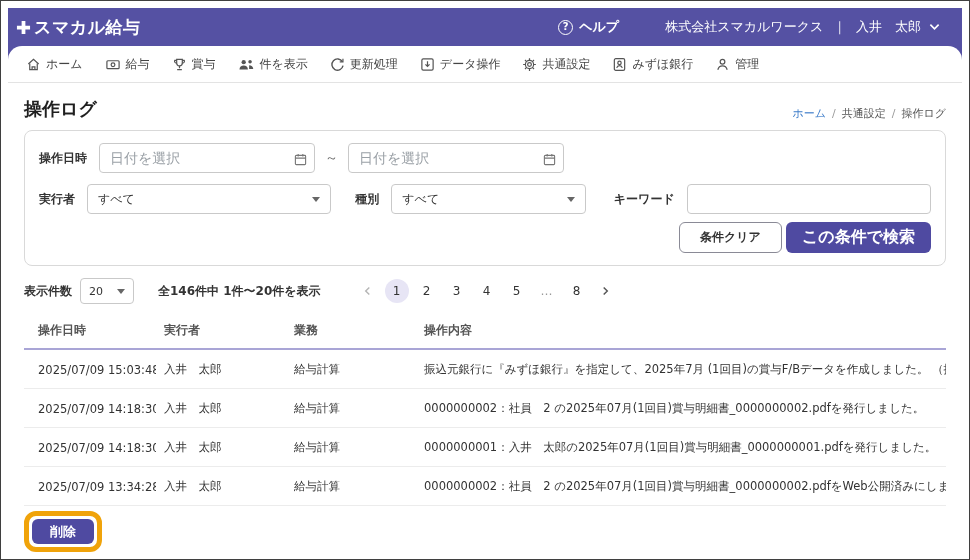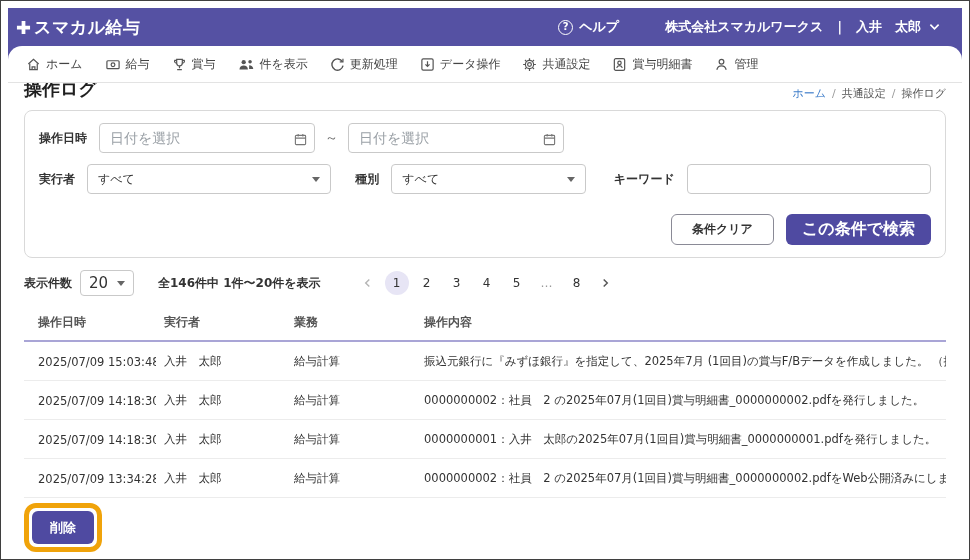--- a/index.html
+++ b/index.html
@@ -30,21 +30,21 @@
   .logo { display: flex; align-items: center; gap: 3px; }
   .logo-text { font-size: 17px; font-weight: bold; letter-spacing: .5px; }
   .topbar-right { margin-left: auto; display: flex; align-items: center; gap: 46px; }
   .help { display: flex; align-items: center; gap: 6px; font-size: 13px; font-weight: bold; cursor: pointer; }
   .help-circle {
     width: 15px; height: 15px; border-radius: 50%;
     border: 1.4px solid #fff;
     display: inline-flex; align-items: center; justify-content: center;
     font-size: 10px; font-weight: bold; line-height: 1;
   }
-  .account { display: flex; align-items: center; gap: 10px; font-size: 13px; font-weight: bold; }
+  .account { display: flex; align-items: center; gap: 10px; font-size: 13px; font-weight: normal; }
   .account .chev { display: inline-flex; margin-left: 2px; }
   
   .sheet {
     flex: 1;
     background: #fff;
     border-radius: 14px 14px 0 0;
     display: flex; flex-direction: column;
     overflow: hidden;
   }
   .nav {
@@ -83,37 +83,37 @@
     height: 30px; border: 1px solid #c9c9c9; border-radius: 4px;
     display: flex; align-items: center; justify-content: space-between;
     padding: 0 10px; font-size: 12px; color: #333; cursor: pointer; background: #fff;
   }
   .caret { width: 0; height: 0; border-left: 4px solid transparent; border-right: 4px solid transparent; border-top: 5px solid #666; }
   .kw-input {
     width: 272px; height: 30px;
     border: 1px solid #c9c9c9; border-radius: 4px;
     font-size: 12px; padding: 0 10px; color: #333; font-family: inherit;
   }
-  .btn-row { display: flex; justify-content: flex-end; gap: 12px; margin-top: 20px; }
+  .btn-row { display: flex; justify-content: flex-end; gap: 4px; margin-top: 8px; }
   .btn-outline {
     height: 31px; padding: 0 20px;
     background: #fff; border: 1px solid #8a8a96; border-radius: 6px;
     font-size: 12px; font-weight: bold; color: #333;
     font-family: inherit; cursor: pointer;
   }
   .btn-primary {
     height: 31px; padding: 0 16px;
     background: #4f4aa1; border: none; border-radius: 6px;
     font-size: 16px; font-weight: bold; color: #fff;
     font-family: inherit; cursor: pointer;
   }
   
   .list-controls { display: flex; align-items: center; margin: 12px 0 4px; }
   .pp-label { font-size: 12px; font-weight: bold; color: #333; margin-right: 8px; }
-  .pp-select { width: 54px; height: 26px; padding: 0 8px; font-size: 15px; }
+  .pp-select { width: 54px; height: 26px; padding: 0 8px; font-size: 11px; }
   .summary { font-size: 12px; font-weight: bold; color: #333; margin-left: 24px; }
   .pager { display: flex; align-items: center; margin-left: 36px; gap: 6px; }
   .page-btn {
     min-width: 24px; height: 24px; border-radius: 50%;
     display: inline-flex; align-items: center; justify-content: center;
     font-size: 12px; color: #333; cursor: pointer;
   }
   .page-btn.active { background: #e7e5f5; }
   .page-ellipsis { min-width: 24px; text-align: center; color: #999; font-size: 12px; }
   .pager-arrow { width: 22px; height: 24px; display: inline-flex; align-items: center; justify-content: center; cursor: pointer; }
@@ -136,21 +136,21 @@
     height: 30px; padding: 0 18px;
     background: #fff; border: 1px solid #4f4aa1; border-radius: 6px;
     font-size: 12px; font-weight: bold; color: #4f4aa1;
     font-family: inherit; cursor: pointer;
   }
   .delete-ring {
     border: 5px solid #f0a30a; border-radius: 12px; padding: 3px;
     display: inline-block; line-height: 0;
   }
   .btn-delete {
-    height: 33px; min-width: 62px; padding: 0 16px;
+    height: 25px; min-width: 62px; padding: 0 16px;
     background: #4f4aa1; border: none; border-radius: 6px;
     font-size: 13px; font-weight: bold; color: #fff;
     font-family: inherit; cursor: pointer;
   }
 </style>
 </head>
 <body>
 
 <div class="frame">
   <div class="app">
@@ -256,21 +256,21 @@
           <span>共通設定</span>
         </div>
         <div class="nav-item">
           <span>
               <svg width="15" height="15" viewBox="0 0 16 16" fill="none" stroke="#555" stroke-width="1.3">
                 <rect x="2.5" y="1.8" width="11" height="12.4" rx="1.5"></rect>
                 <circle cx="8" cy="6.3" r="1.8"></circle>
                 <path d="M5 11.6c.5-1.5 1.6-2.3 3-2.3s2.5.8 3 2.3"></path>
               </svg>
             </span>
-          <span>賞与明細書</span>
+          <span>みずほ銀行</span>
         </div>
         <div class="nav-item">
           <span>
               <svg width="15" height="15" viewBox="0 0 16 16" fill="none" stroke="#555" stroke-width="1.3">
                 <circle cx="8" cy="5" r="2.5"></circle>
                 <path d="M3 13.6c.7-2.8 2.6-4.1 5-4.1s4.3 1.3 5 4.1"></path>
               </svg>
             </span>
           <span>管理</span>
         </div>

